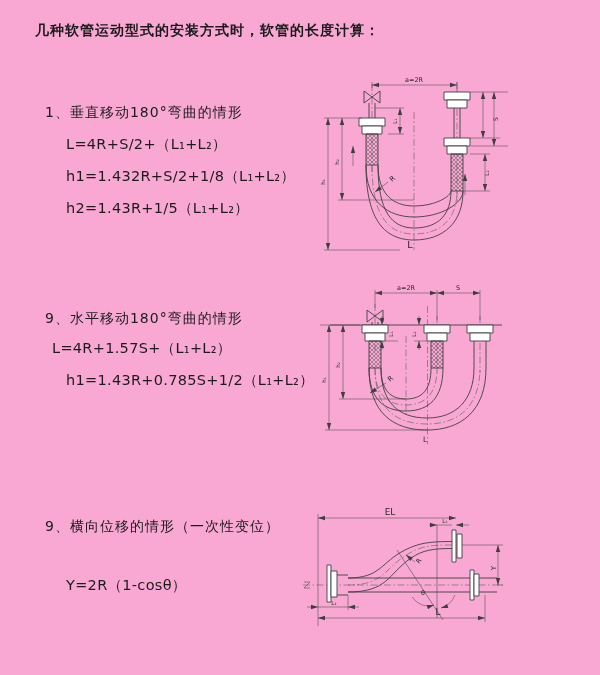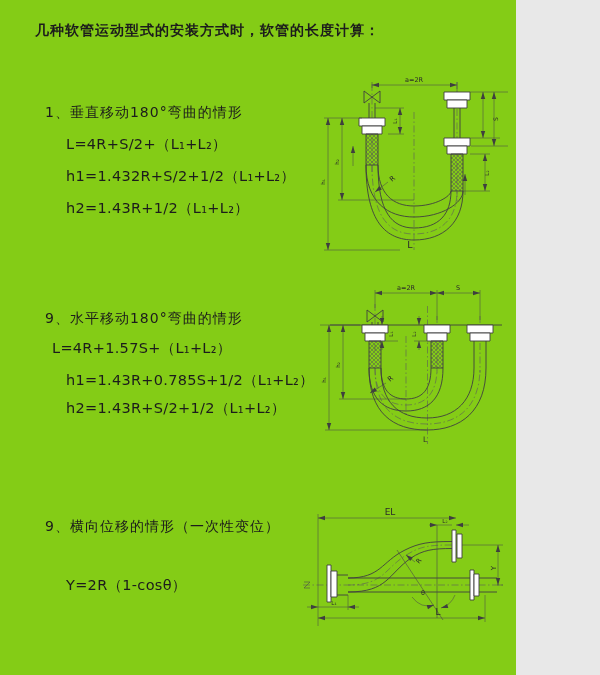--- a/index.html
+++ b/index.html
@@ -1,16 +1,16 @@
 <!DOCTYPE html>
 <html><head>
 <meta charset="utf-8">
 <style>
   html,body{margin:0;padding:0;background:#e8e8e8;}
-  .page{position:relative;width:516px;height:675px;background:#84cc16;overflow:hidden;
+  .page{position:relative;width:600px;height:675px;background:#f9a8d4;overflow:hidden;
         font-family:"DejaVu Sans","Liberation Sans",sans-serif;color:#1c1c1c;text-align:center;}
   .abs{position:absolute;white-space:nowrap;}
   .title{left:35px;top:22px;font-size:14px;font-weight:bold;letter-spacing:1px;}
   .heading{font-size:14px;font-weight:normal;letter-spacing:1px;}
   .formula{font-size:14.5px;font-weight:500;letter-spacing:0.3px;}
   svg{position:absolute;overflow:visible;}
   svg line,svg path,svg rect{vector-effect:non-scaling-stroke;}
   .ln{stroke:#3f3f3f;stroke-width:0.9;fill:none;}
   .thin{stroke:#4a4a4a;stroke-width:0.6;fill:none;}
   .cl{stroke:#5a5a5a;stroke-width:0.6;fill:none;stroke-dasharray:7 2.5 1.5 2.5;}
@@ -20,22 +20,22 @@
 </style>
 </head>
 <body>
 
 <div class="page">
 
   <div class="abs title">几种软管运动型式的安装方式时，软管的长度计算：</div>
 
   <div class="abs heading" style="left:45px;top:104px">1、垂直移动180°弯曲的情形</div>
   <div class="abs formula" style="left:66px;top:135px">L=4R+S/2+（L₁+L₂）</div>
-  <div class="abs formula" style="left:66px;top:167px">h1=1.432R+S/2+1/2（L₁+L₂）</div>
-  <div class="abs formula" style="left:66px;top:199px">h2=1.43R+1/2（L₁+L₂）</div>
+  <div class="abs formula" style="left:66px;top:167px">h1=1.432R+S/2+1/8（L₁+L₂）</div>
+  <div class="abs formula" style="left:66px;top:199px">h2=1.43R+1/5（L₁+L₂）</div>
 
   <svg style="left:312px;top:70px" width="280" height="200" viewBox="0 0 280 200">
     <defs>
       <pattern id="ht1" width="4" height="4" patternUnits="userSpaceOnUse">
         <path d="M0,0 L4,4 M4,0 L0,4" stroke="#555" stroke-width="0.5"></path>
       </pattern>
       <marker id="m1e" markerUnits="userSpaceOnUse" markerWidth="8" markerHeight="6" refX="7.5" refY="3" orient="auto">
         <polygon points="7.5,3 0.5,0.8 0.5,5.2" fill="#3f3f3f"></polygon>
       </marker>
       <marker id="m1s" markerUnits="userSpaceOnUse" markerWidth="8" markerHeight="6" refX="0.5" refY="3" orient="auto">
@@ -117,21 +117,20 @@
     </g>
 
     <line class="dl" x1="76" y1="112" x2="63" y2="122" marker-end="url(#m1e)"></line>
     <text class="lab" x="80" y="112" font-size="7" transform="rotate(-40 80 112)">R</text>
     <text class="lab" x="98" y="178" font-size="9.5" text-anchor="middle">L</text>
   </svg>
 
   <div class="abs heading" style="left:45px;top:310px">9、水平移动180°弯曲的情形</div>
   <div class="abs formula" style="left:52px;top:339px">L=4R+1.57S+（L₁+L₂）</div>
   <div class="abs formula" style="left:66px;top:371px">h1=1.43R+0.785S+1/2（L₁+L₂）</div>
-  <div class="abs formula" style="left:66px;top:399px">h2=1.43R+S/2+1/2（L₁+L₂）</div>
 
   <svg style="left:306px;top:276px" width="290" height="185" viewBox="0 0 290 185">
     <defs>
       <pattern id="ht2" width="4" height="4" patternUnits="userSpaceOnUse">
         <path d="M0,0 L4,4 M4,0 L0,4" stroke="#555" stroke-width="0.5"></path>
       </pattern>
       <marker id="m2e" markerUnits="userSpaceOnUse" markerWidth="8" markerHeight="6" refX="7.5" refY="3" orient="auto">
         <polygon points="7.5,3 0.5,0.8 0.5,5.2" fill="#3f3f3f"></polygon>
       </marker>
       <marker id="m2s" markerUnits="userSpaceOnUse" markerWidth="8" markerHeight="6" refX="0.5" refY="3" orient="auto">

